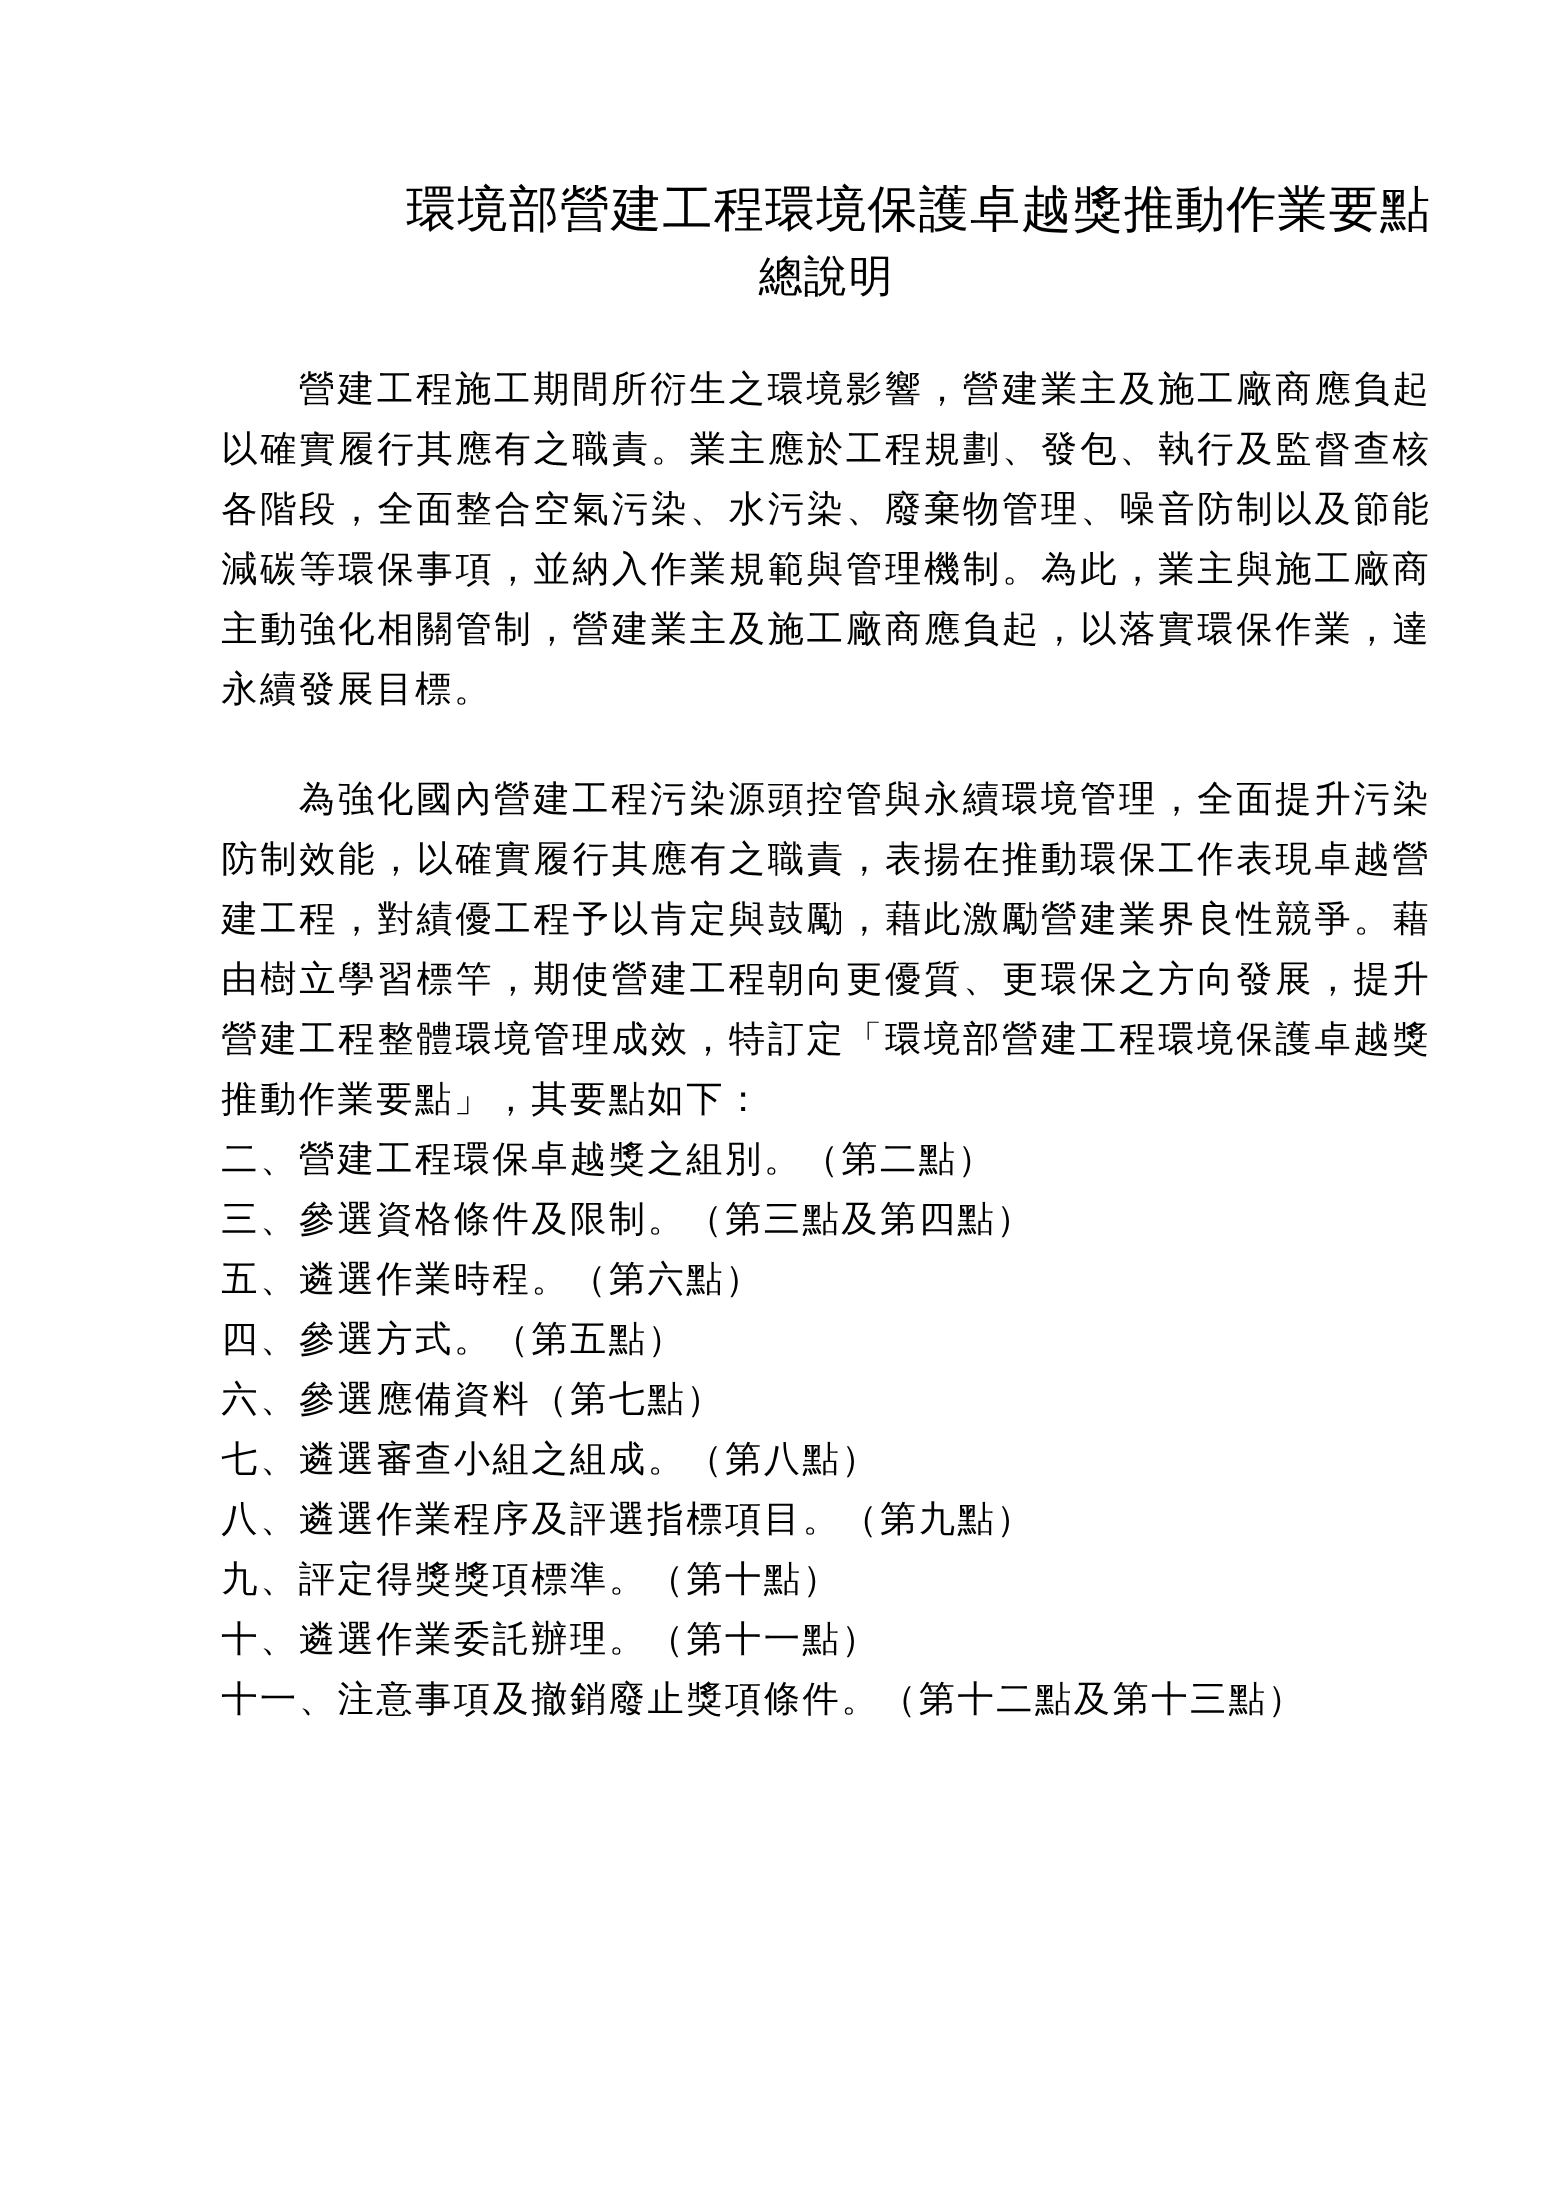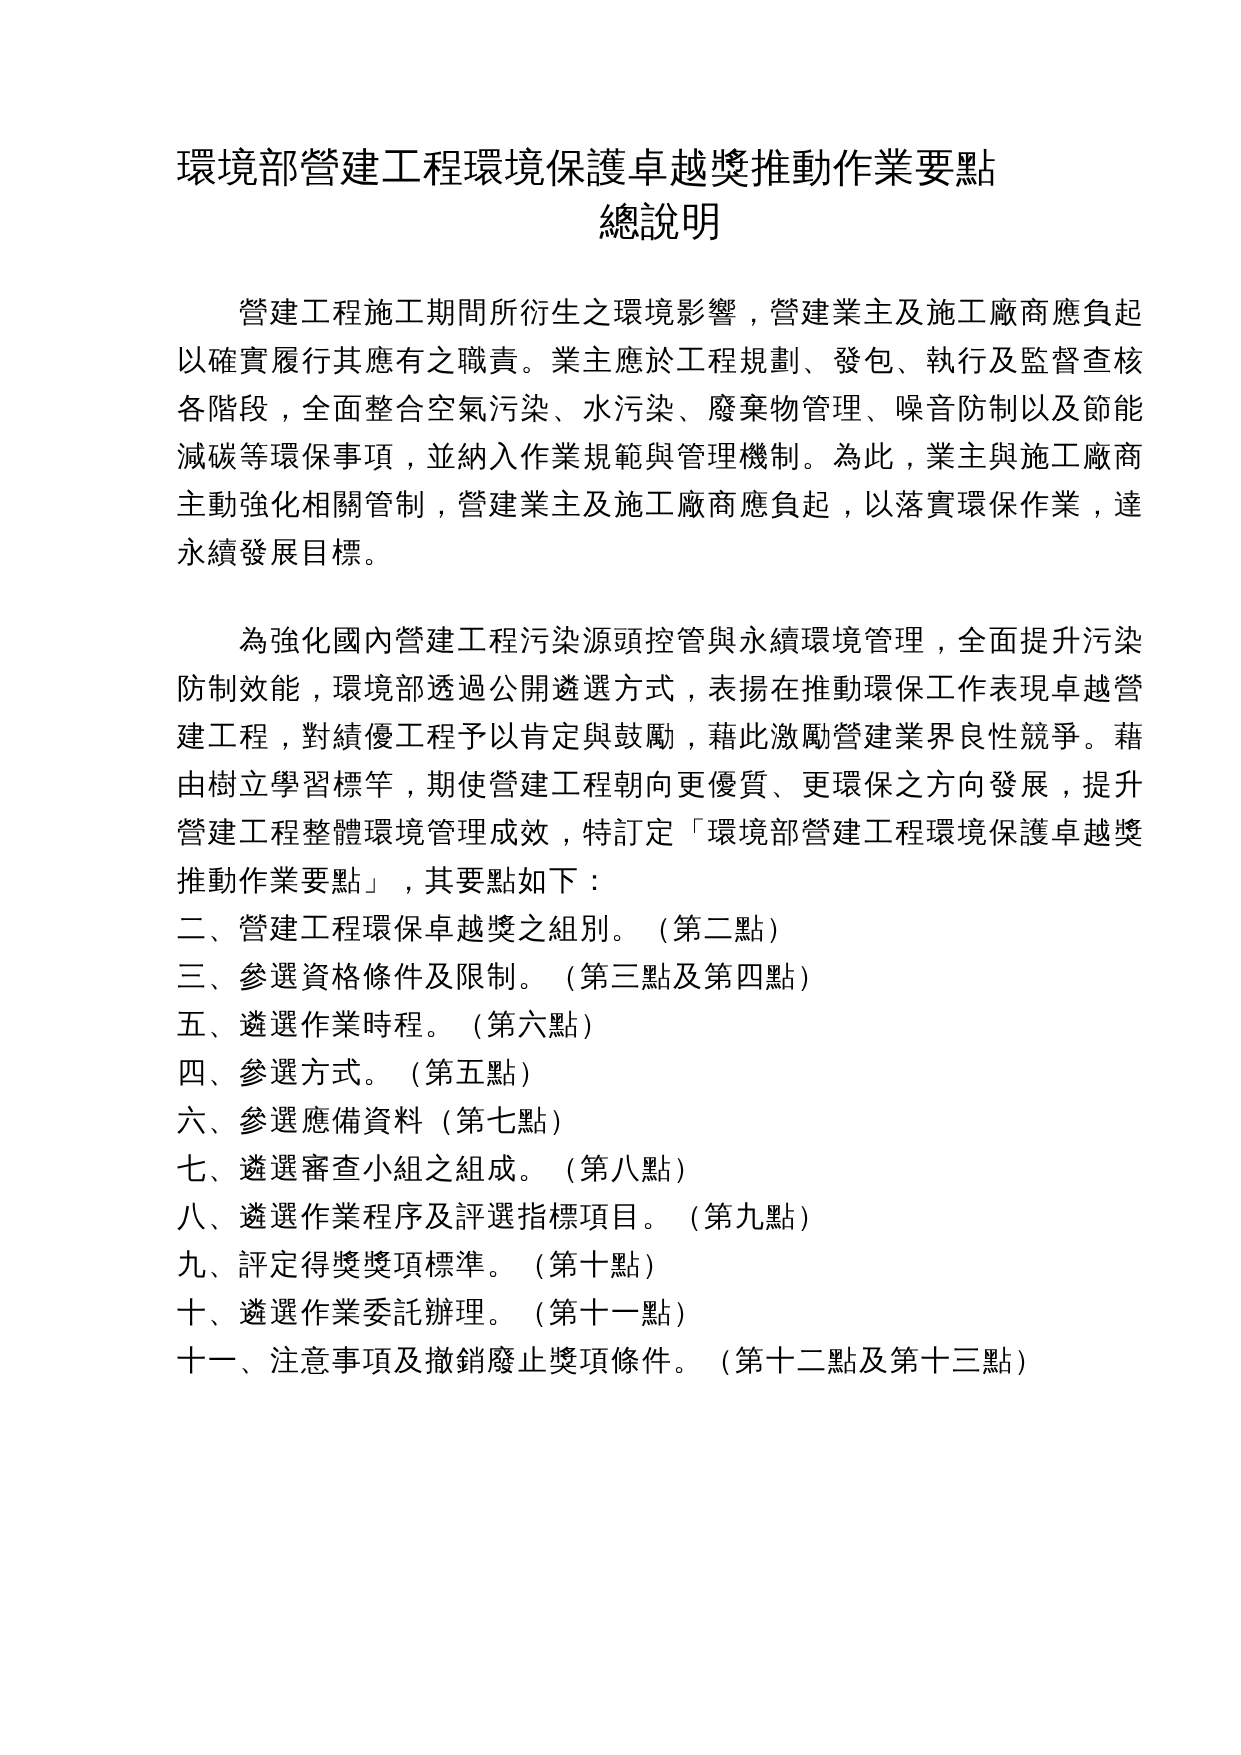--- a/index.html
+++ b/index.html
@@ -16,27 +16,27 @@
     color: #000000;
     font-family: "Liberation Serif", "DejaVu Serif", serif;
     box-sizing: border-box;
     padding: 142px 96px 0 177px;
     overflow: hidden;
   }
   .doc-title {
     font-size: 40px;
     line-height: 52px;
     font-weight: 400;
-    text-align: left;
+    text-align: right;
     letter-spacing: 1px;
     margin: 0 0 2px 0;
     white-space: nowrap;
   }
   .doc-subtitle {
-    font-size: 40px;
+    font-size: 35px;
     line-height: 52px;
     font-weight: 400;
     text-align: center;
     letter-spacing: 1px;
     margin: 0;
   }
   .body-block {
     margin-top: 16px;
     font-size: 29px;
     line-height: 48px;
@@ -80,21 +80,21 @@
       <span class="line fill indent">營建工程施工期間所衍生之環境影響，營建業主及施工廠商應負起</span>
       <span class="line fill">以確實履行其應有之職責。業主應於工程規劃、發包、執行及監督查核</span>
       <span class="line fill">各階段，全面整合空氣污染、水污染、廢棄物管理、噪音防制以及節能</span>
       <span class="line fill">減碳等環保事項，並納入作業規範與管理機制。為此，業主與施工廠商</span>
       <span class="line fill">主動強化相關管制，營建業主及施工廠商應負起，以落實環保作業，達成</span>
       <span class="line plain">永續發展目標。</span>
     </div>
 
     <div class="para">
       <span class="line fill indent">為強化國內營建工程污染源頭控管與永續環境管理，全面提升污染</span>
-      <span class="line fill">防制效能，環境部透過公開遴選方式，表揚在推動環保工作表現卓越營</span>
+      <span class="line fill">防制效能，以確實履行其應有之職責，表揚在推動環保工作表現卓越營</span>
       <span class="line fill">建工程，對績優工程予以肯定與鼓勵，藉此激勵營建業界良性競爭。藉</span>
       <span class="line fill">由樹立學習標竿，期使營建工程朝向更優質、更環保之方向發展，提升</span>
       <span class="line fill">營建工程整體環境管理成效，特訂定「環境部營建工程環境保護卓越獎</span>
       <span class="line plain">推動作業要點」，其要點如下：</span>
     </div>
 
     <div class="list-block">
       <span class="line plain">二、營建工程環保卓越獎之組別。（第二點）</span>
       <span class="line plain">三、參選資格條件及限制。（第三點及第四點）</span>
       <span class="line plain">五、遴選作業時程。（第六點）</span>

